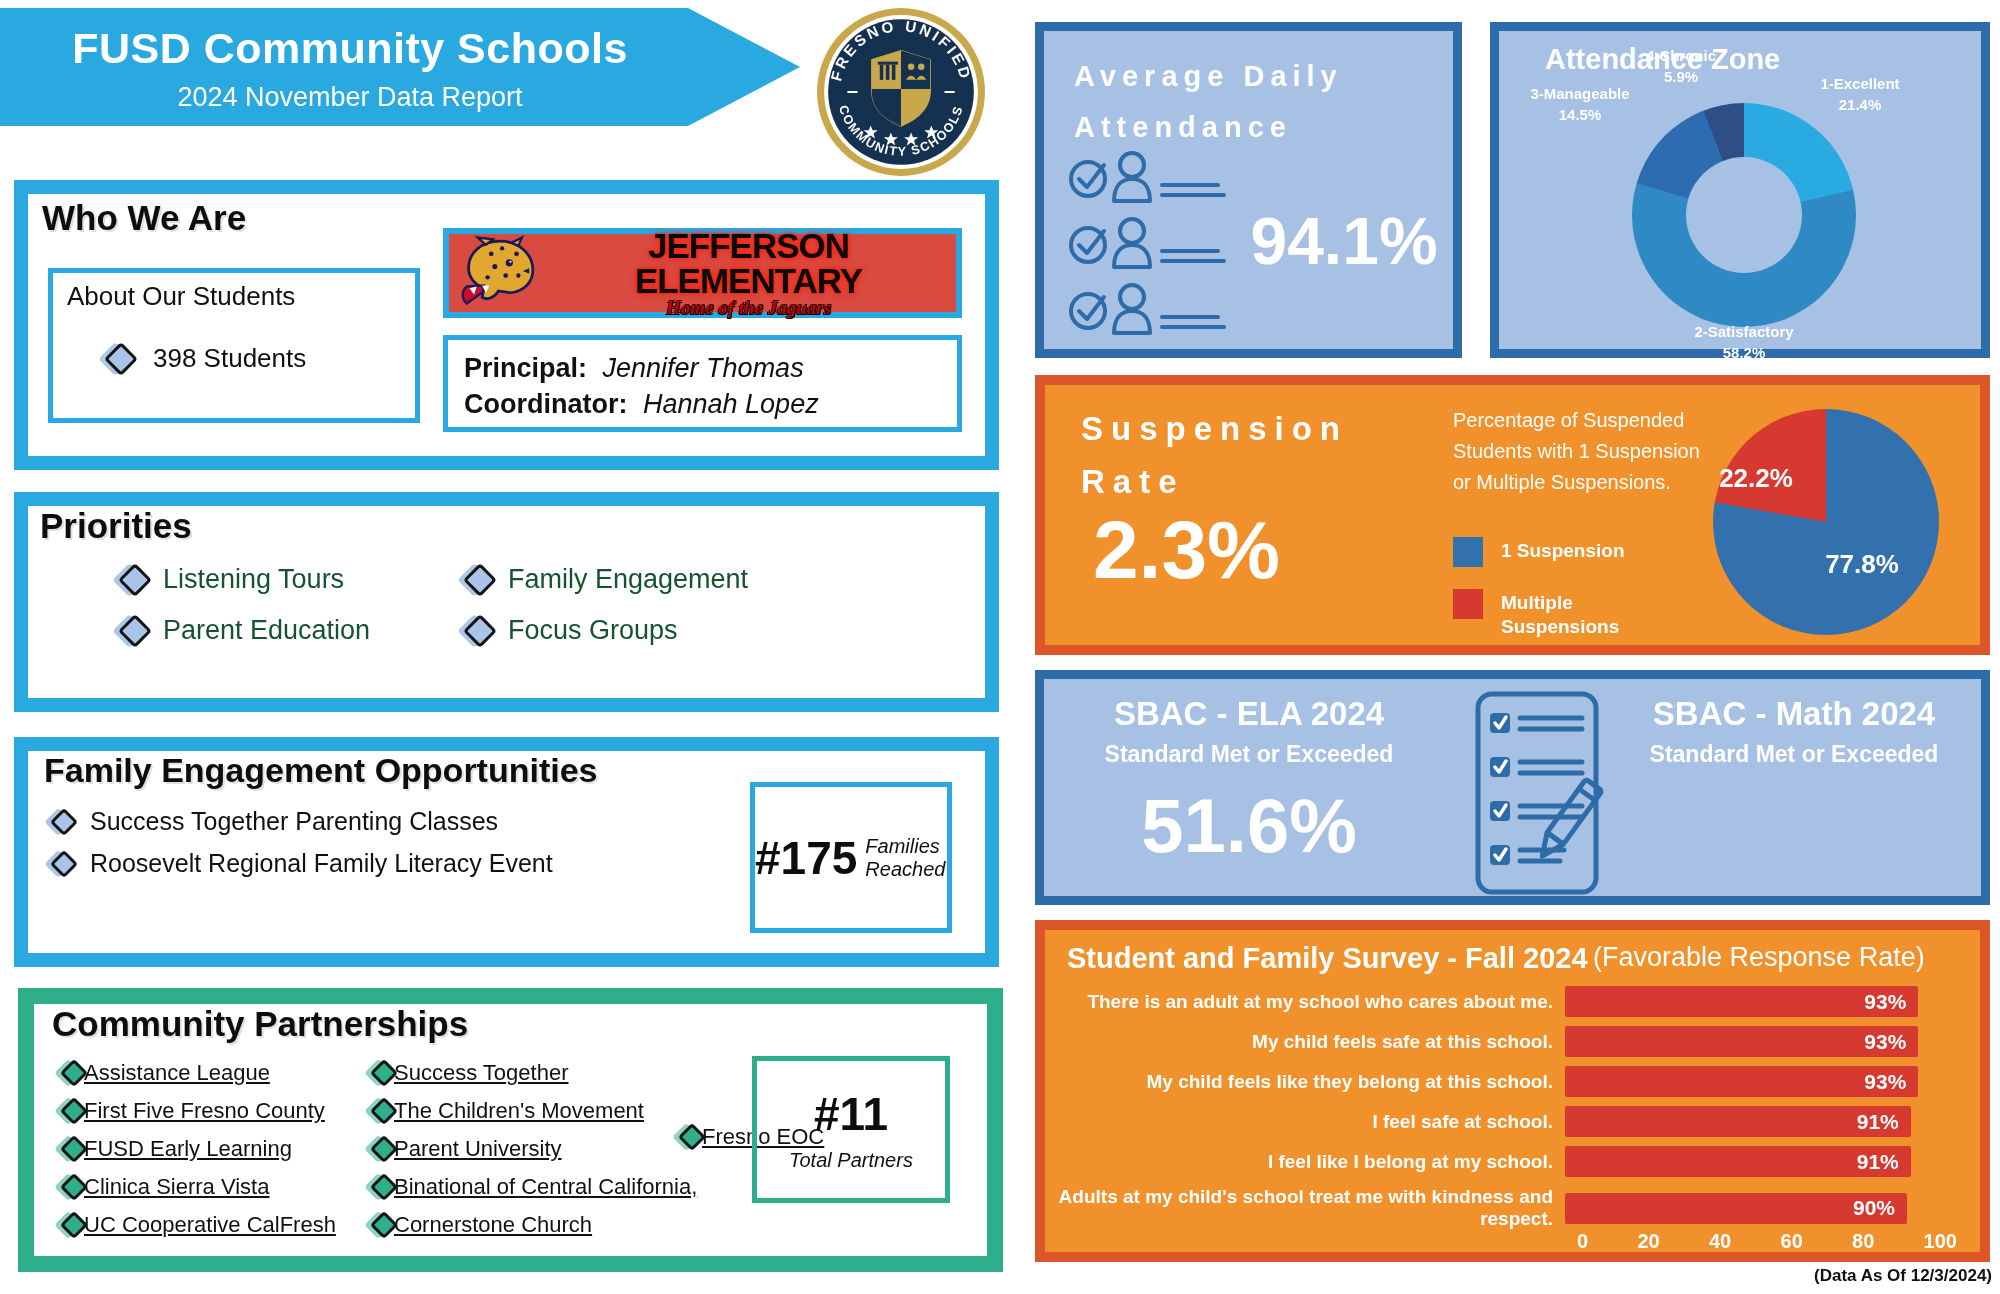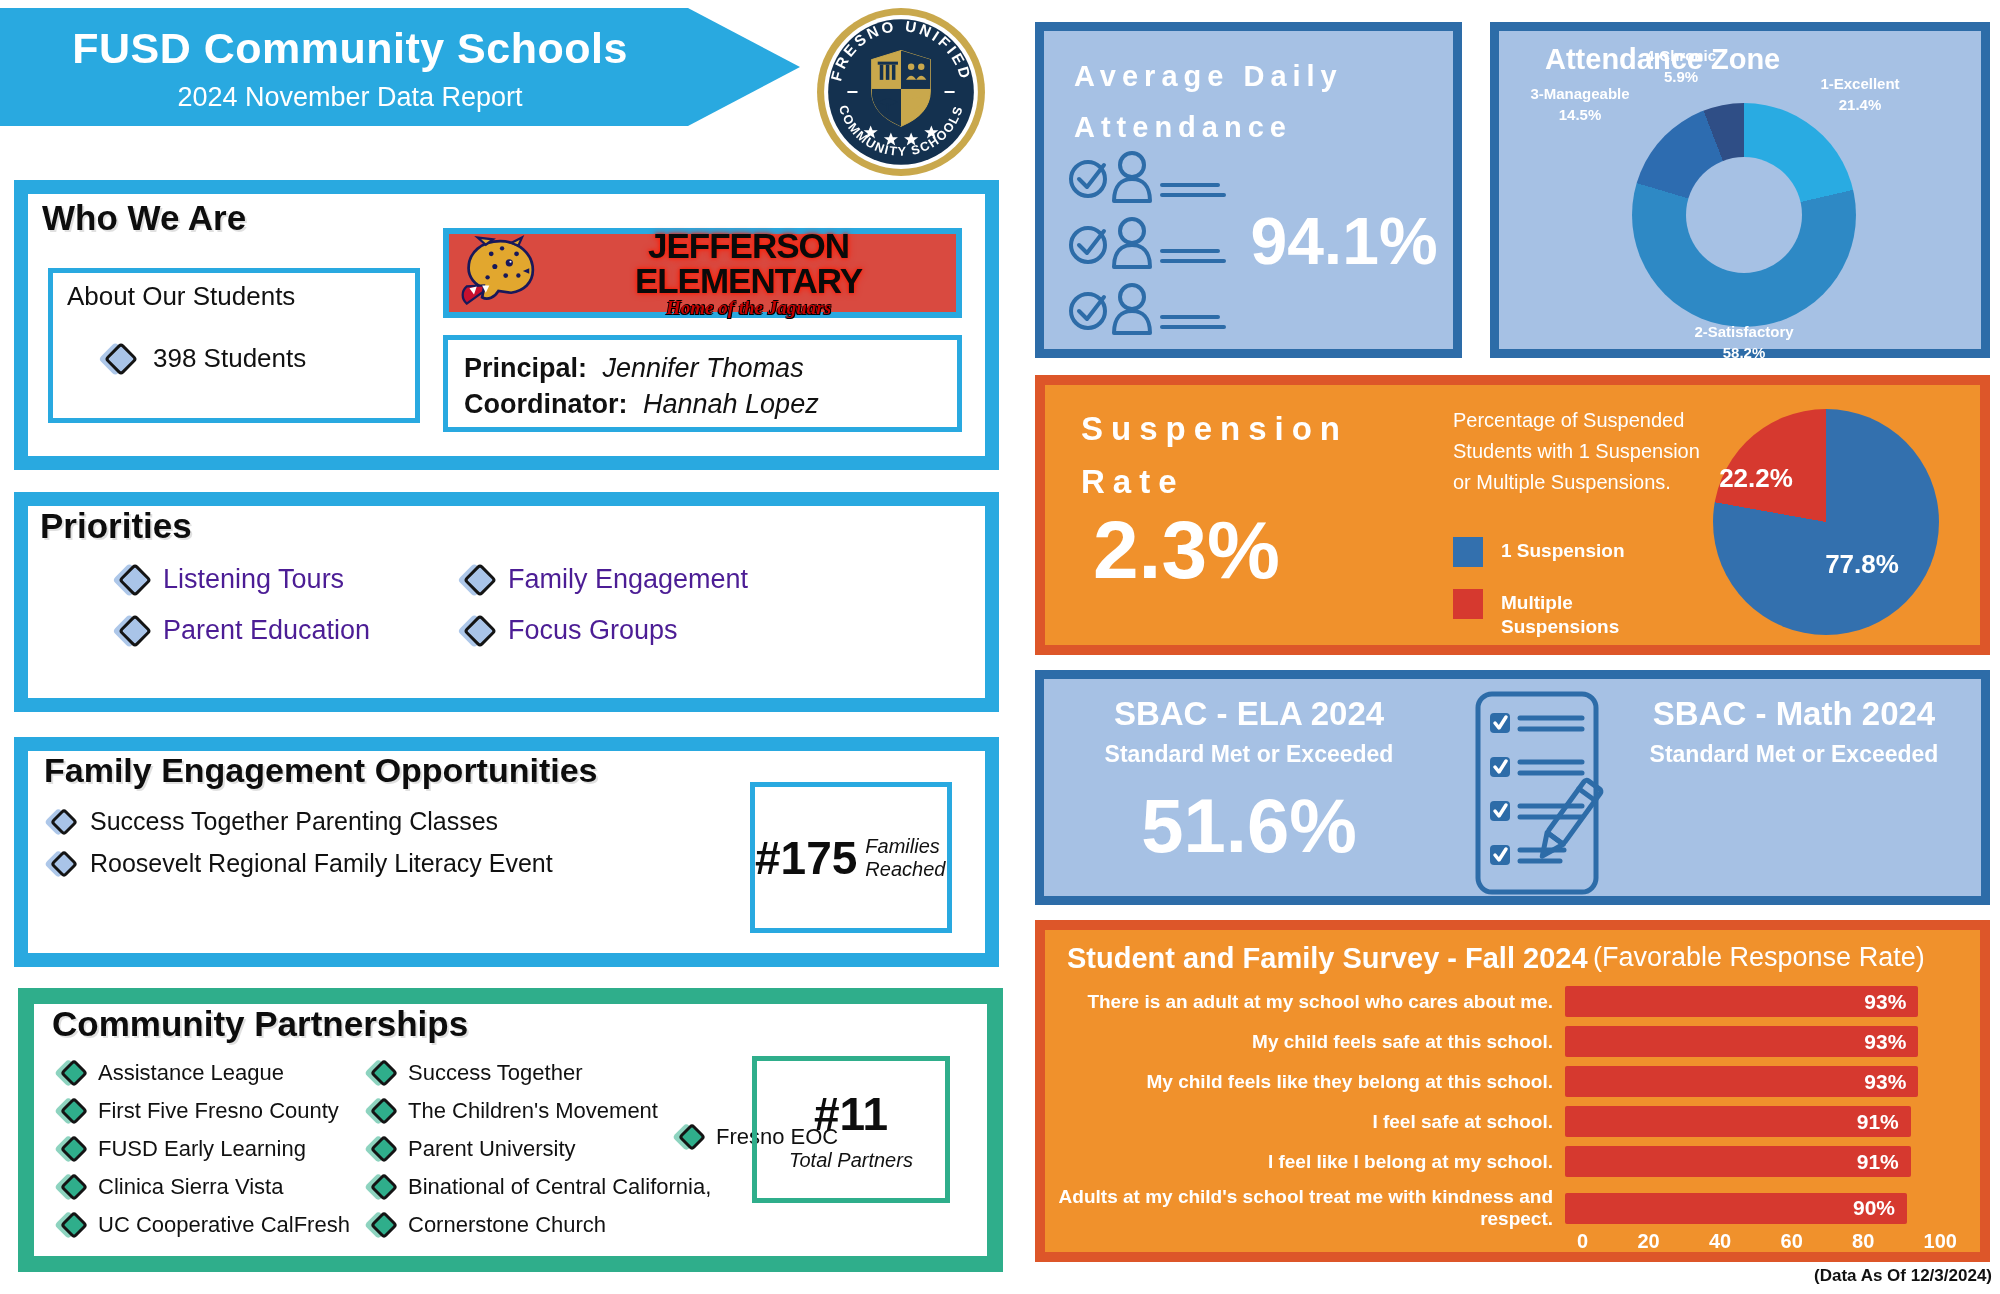--- a/index.html
+++ b/index.html
@@ -34,38 +34,38 @@
     font-size:19px; color:#c40000; text-shadow:1px 1px 0 #000, -1px 1px 0 #000, 1px -1px 0 #000; line-height:1.1; }
   .principal-box { position:absolute; left:415px; top:141px; width:519px; height:97px;
     border:5px solid #29A9E0; padding:10px 16px; }
   .cred-line { font-size:27px; color:#111; line-height:1.35; }
   .cred-label { font-weight:bold; }
   .cred-name { font-style:italic; padding-left:8px; }
 
   #priorities { left:14px; top:492px; width:985px; height:220px; }
   .pri-heading { position:absolute; left:12px; top:0px; font-size:35px; }
   .pri-grid { position:absolute; left:95px; top:58px; display:grid; grid-template-columns:345px 345px; row-gap:20px; }
-  .pri-item { display:flex; align-items:center; gap:16px; font-size:27px; color:#4c1d95; }
+  .pri-item { display:flex; align-items:center; gap:16px; font-size:27px; color:#14532d; }
 
   #family { left:14px; top:737px; width:985px; height:230px; }
   .fam-heading { position:absolute; left:16px; top:0px; font-size:34px;text-align:center; }
   .fam-list { position:absolute; left:26px; top:56px; display:flex; flex-direction:column; gap:13px; }
   .fam-item { display:flex; align-items:center; gap:16px; font-size:25px; color:#111; }
   .stat-box-cyan { position:absolute; left:722px; top:31px; width:202px; height:151px;
     border:5px solid #29A9E0; display:flex; flex-direction:row; align-items:center; justify-content:center; gap:8px; }
   .stat-value { font-size:46px; font-weight:bold; color:#0d0d0d; }
   .stat-label { font-size:20px; font-style:italic; color:#111; }
 
   #partnerships { left:18px; top:988px; width:985px; height:284px; }
   .part-heading { position:absolute; left:18px; top:0px; font-size:35px; }
   .part-col { position:absolute; display:flex; flex-direction:column; gap:12px; }
   .part-col1 { left:30px; top:56px; }
   .part-col2 { left:340px; top:56px; }
   .part-col3 { left:648px; top:120px; }
-  .part-item { display:flex; align-items:center; gap:14px; font-size:22px; color:#111; }
+  .part-item { display:flex; align-items:center; gap:0; font-size:22px; color:#111;text-decoration:underline; }
   .stat-box-green { position:absolute; left:718px; top:52px; width:198px; height:147px;
     border:5px solid #2FAE8B; display:flex; flex-direction:column; align-items:center; justify-content:center; gap:8px; }
 
   
   .diamond { display:inline-block; width:24px; height:24px; background:#A9C4E8;
     border:3px solid #141414; border-radius:4px; transform:rotate(45deg);
     box-shadow:-4px 4px 0 rgba(169,196,232,.95); flex:none; }
   .diamond.sm { width:20px; height:20px; }
   .diamond.green { background:#2FAE8B; box-shadow:-4px 4px 0 rgba(47,174,139,.55); }
 

